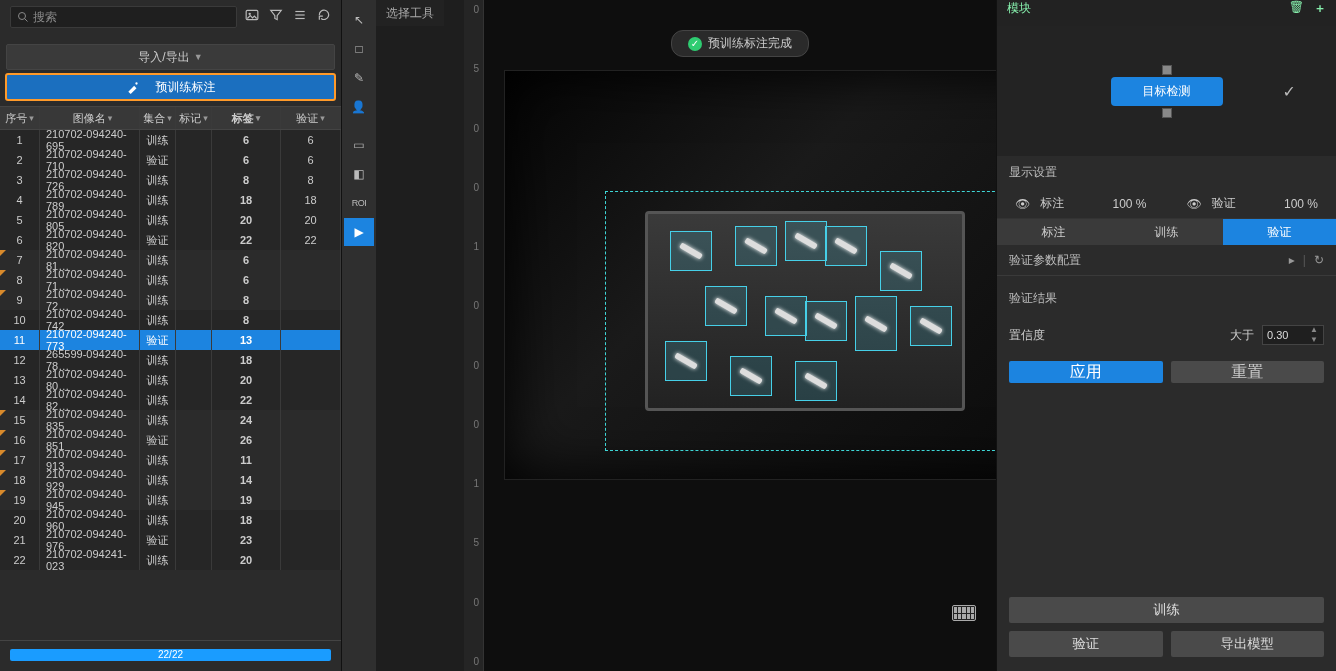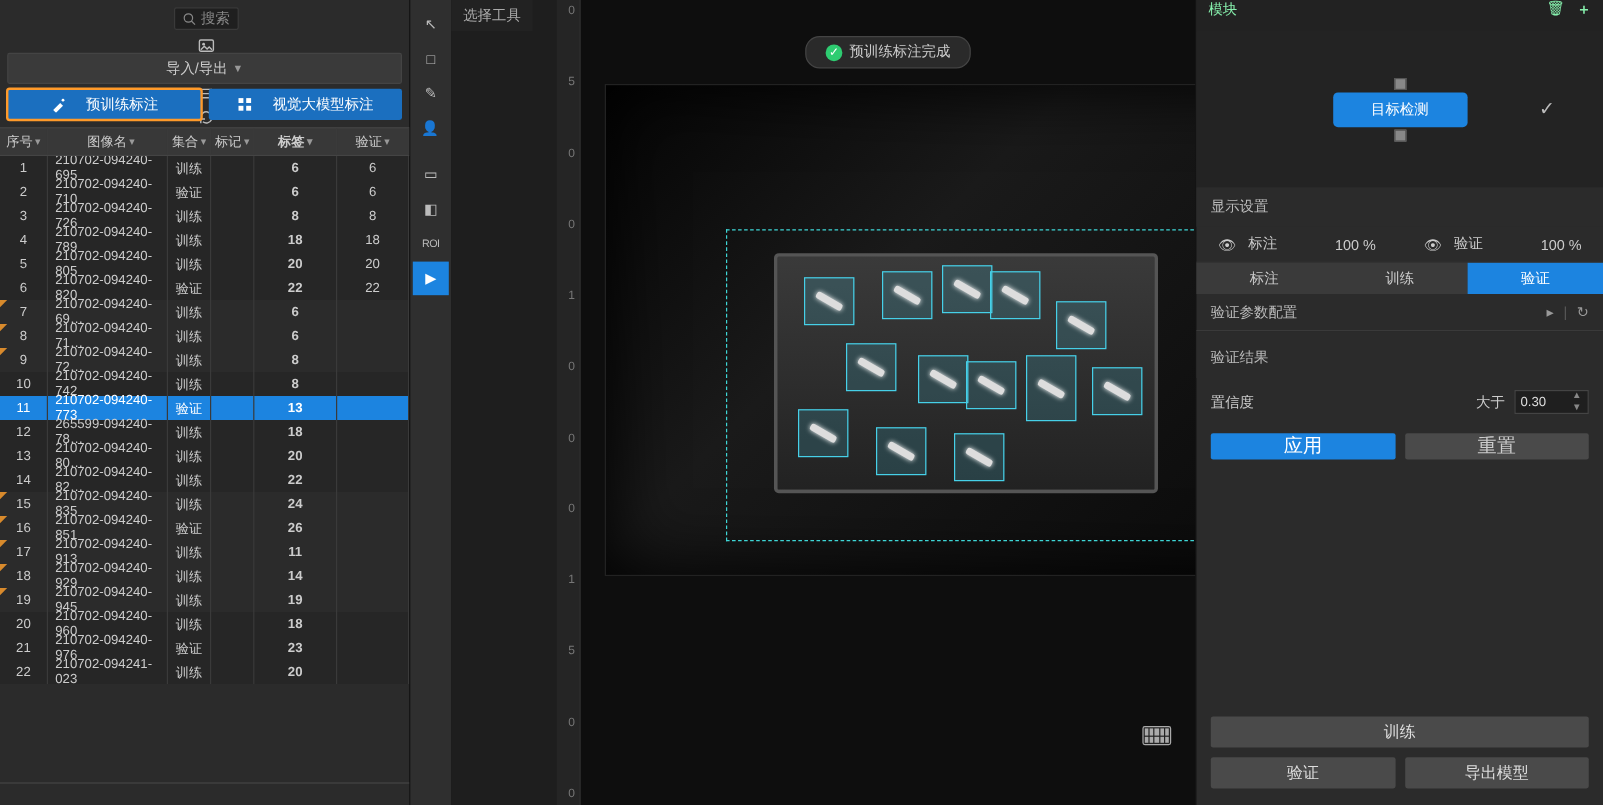--- a/index.html
+++ b/index.html
@@ -15,22 +15,22 @@
   }
   
   .left-panel {
     width: 342px;
     background: #2b2b2b;
     display: flex;
     flex-direction: column;
     border-right: 1px solid #111;
   }
   .search-row {
-    display:flex; align-items:center; gap:6px;
-    padding:6px 8px 6px 10px; height:44px;flex-direction:column;
+    display:flex; gap:6px;
+    padding:6px 8px 6px 10px; height:44px;
   }
   .search-box {
     flex:1; height:22px; background:#1f1f1f; border:1px solid #3a3a3a; color:#888;
     display:flex; align-items:center; padding:0 6px; border-radius:2px;
   }
   .search-box svg { margin-right:4px; }
   .icon-btn { width:18px; height:18px; display:flex; align-items:center; justify-content:center; cursor:pointer; }
   .icon-btn svg { fill:#bbb; }
   .import-row {
     height:26px; background:#3a3a3a; display:flex; align-items:center;
@@ -275,29 +275,20 @@
   </div>
 
   <div class="anno-buttons">
     <button class="anno-btn highlighted">
       <svg width="14" height="14" viewBox="0 0 24 24">
           <path d="M4 20l10-10 4 4L8 24z" fill="#fff"></path>
           <circle cx="18" cy="6" r="2" fill="#fff"></circle>
         </svg>
       <span>预训练标注</span>
     </button>
-    <button class="anno-btn">
-      <svg width="14" height="14" viewBox="0 0 24 24">
-          <rect x="3" y="3" width="7" height="7" fill="#fff"></rect>
-          <rect x="14" y="3" width="7" height="7" fill="#fff"></rect>
-          <rect x="3" y="14" width="7" height="7" fill="#fff"></rect>
-          <rect x="14" y="14" width="7" height="7" fill="#fff"></rect>
-        </svg>
-      <span>视觉大模型标注</span>
-    </button>
   </div>
 
   <div class="tbl-hdr">
     <div class="c-idx">
         <span>序号</span>
         <span class="caret">▾</span>
       </div>
     <div class="c-name">
         <span>图像名</span>
         <span class="caret">▾</span>
@@ -378,21 +369,21 @@
           <div class="c-set">验证</div>
           <div class="c-mark"></div>
           <div class="c-lab">22</div>
           <div class="c-ver">22</div>
         </div>
       </div>
       <div class="row-wrap">
         <div class="flag"></div>
         <div class="row">
           <div class="c-idx">7</div>
-          <div class="c-name" style="justify-content:flex-start">210702-094240-69…</div>
+          <div class="c-name" style="justify-content:flex-start">210702-094240-81…</div>
           <div class="c-set">训练</div>
           <div class="c-mark"></div>
           <div class="c-lab">6</div>
           <div class="c-ver"></div>
         </div>
       </div>
       <div class="row-wrap">
         <div class="flag"></div>
         <div class="row">
           <div class="c-idx">8</div>
@@ -545,20 +536,24 @@
           <div class="c-name" style="justify-content:flex-start">210702-094241-023</div>
           <div class="c-set">训练</div>
           <div class="c-mark"></div>
           <div class="c-lab">20</div>
           <div class="c-ver"></div>
         </div>
       </div>
     </div>
 
   <div class="footer-left">
+    <div class="progress-track">
+      <div class="bar" style="width:100%"></div>
+      <div class="progress-label">22/22</div>
+    </div>
   </div>
 </div>
 
 <div class="tool-strip">
   <div class="tool">↖</div>
   <div class="tool">□</div>
   <div class="tool">✎</div>
   <div class="tool">👤</div>
   <div style="height:8px"></div>
   <div class="tool">▭</div>

